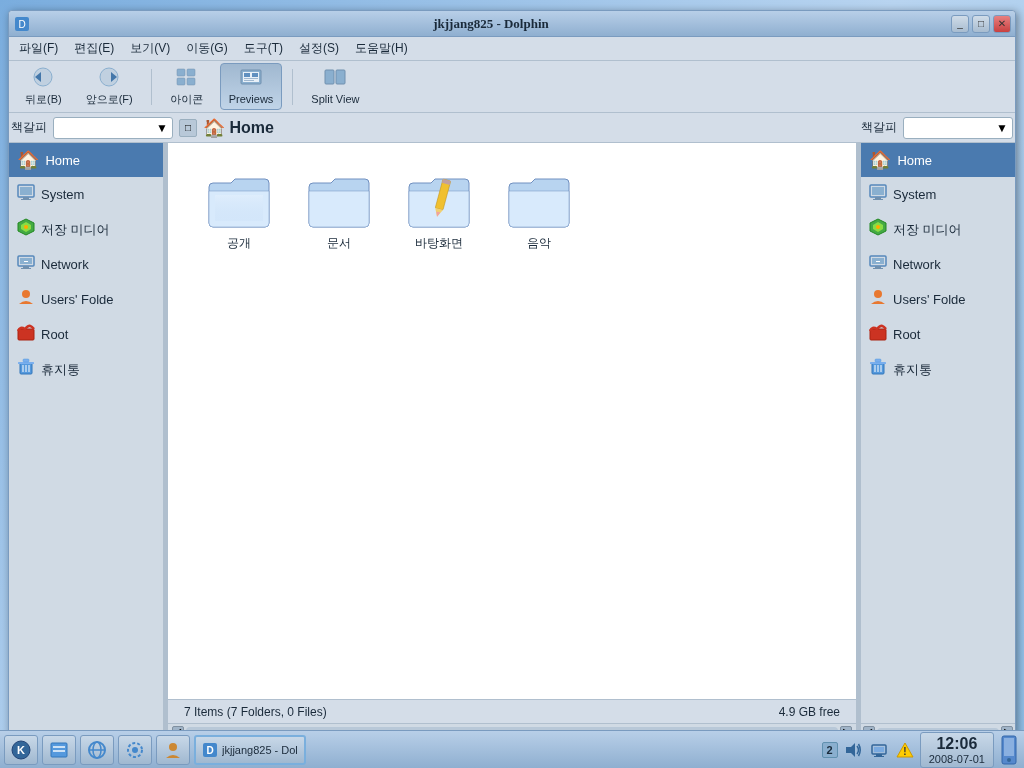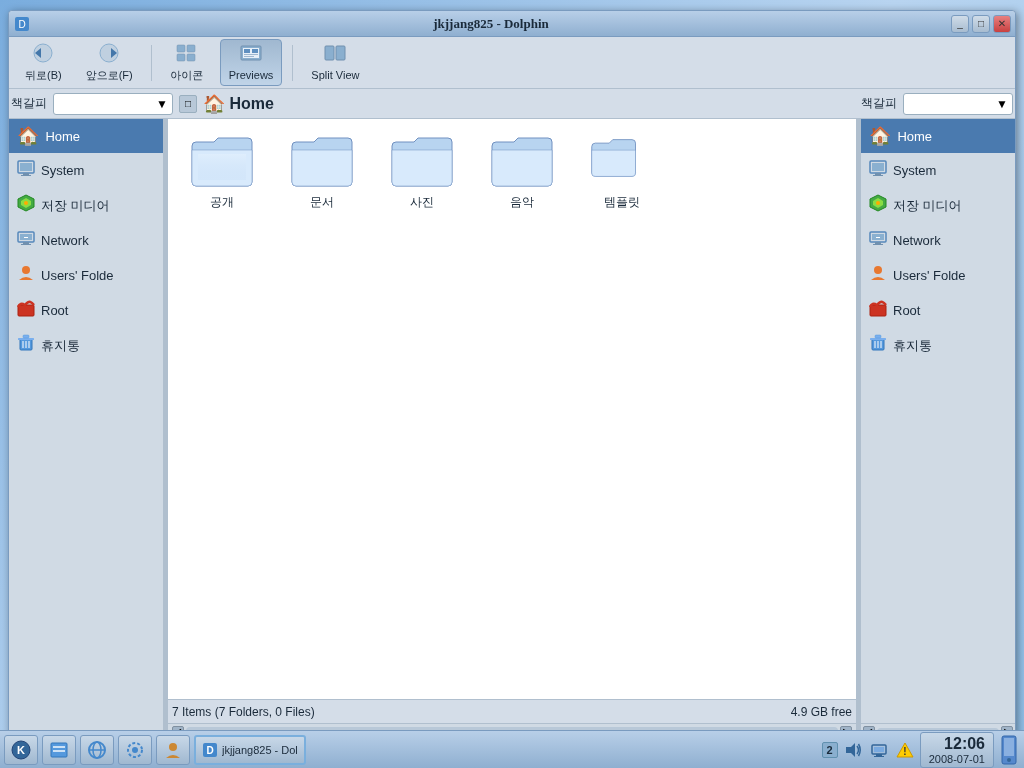--- a/index.html
+++ b/index.html
@@ -213,21 +213,21 @@
       background: white;
       display: flex;
       flex-direction: column;
       overflow: hidden;
     }
     .file-content {
       flex: 1;
       display: flex;
       flex-wrap: wrap;
       align-content: flex-start;
-      padding: 9px;
+      padding: 26px;
       gap: 10px;
       overflow-y: auto;
     }
     .file-item {
       display: flex;
       flex-direction: column;
       align-items: center;
       width: 90px;
       cursor: pointer;
       padding: 6px;
@@ -246,21 +246,21 @@
     }
 
     
     .statusbar {
       height: 24px;
       background: #d4dde8;
       border-top: 1px solid #b0bfce;
       display: flex;
       align-items: center;
       justify-content: space-between;
-      padding: 0 4px;
+      padding: 0 16px;
       font-size: 12px;
       color: #1a2a3a;
     }
 
     
     .right-sidebar {
       width: 155px;
       background: #d0dae4;
       border-left: 1px solid #b0bfce;
       display: flex;
@@ -312,21 +312,21 @@
       display: flex;
       align-items: center;
       gap: 4px;
       margin-left: auto;
     }
     .taskbar-clock {
       background: linear-gradient(to bottom, #c8d8e8 0%, #a0b8d0 100%);
       border: 1px solid #7a9bbf;
       border-radius: 3px;
       padding: 2px 8px;
-      text-align: right;
+      text-align: center;
     }
     .clock-time {
       font-size: 16px;
       font-weight: bold;
       color: #1a2a3a;
     }
     .clock-date {
       font-size: 11px;
       color: #1a2a3a;
     }
@@ -375,20 +375,29 @@
       </svg>
     </div>
     <div class="titlebar-title">jkjjang825 - Dolphin</div>
     <div class="titlebar-buttons">
       <div class="wbtn">_</div>
       <div class="wbtn">□</div>
       <div class="wbtn close">✕</div>
     </div>
   </div>
 
+  <div class="menubar">
+    <span class="menu-item">파일(F)</span>
+    <span class="menu-item">편집(E)</span>
+    <span class="menu-item">보기(V)</span>
+    <span class="menu-item">이동(G)</span>
+    <span class="menu-item">도구(T)</span>
+    <span class="menu-item">설정(S)</span>
+    <span class="menu-item">도움말(H)</span>
+  </div>
 
   <div class="toolbar">
     <div class="tool-btn">
       <div class="tool-icon">
         <svg width="24" height="20" viewBox="0 0 24 20">
           <circle cx="12" cy="10" r="9" fill="#c0d0e0" stroke="#8aafcf" stroke-width="1"></circle>
           <polygon points="10,5 4,10 10,15" fill="#4477aa"></polygon>
         </svg>
       </div>
       <span>뒤로(B)</span>
@@ -559,51 +568,49 @@
         <div class="file-item">
           <div class="file-icon">
             <svg class="folder-svg" viewBox="0 0 64 54">
               <path d="M2 12 Q2 8 6 8 L24 8 L28 4 L58 4 Q62 4 62 8 L62 48 Q62 52 58 52 L6 52 Q2 52 2 48 Z" fill="#b8d4f0" stroke="#7090c0" stroke-width="1"></path>
               <path d="M2 16 L62 16 L62 48 Q62 52 58 52 L6 52 Q2 52 2 48 Z" fill="#d8eafc" stroke="#7090c0" stroke-width="0.5"></path>
             </svg>
           </div>
           <span class="file-label">문서</span>
         </div>
 
-
-
         <div class="file-item">
-          <div class="file-icon">
+          <div class="file-icon folder-desktop">
             <svg class="folder-svg" viewBox="0 0 64 54">
               <path d="M2 12 Q2 8 6 8 L24 8 L28 4 L58 4 Q62 4 62 8 L62 48 Q62 52 58 52 L6 52 Q2 52 2 48 Z" fill="#b8d4f0" stroke="#7090c0" stroke-width="1"></path>
               <path d="M2 16 L62 16 L62 48 Q62 52 58 52 L6 52 Q2 52 2 48 Z" fill="#d8eafc" stroke="#7090c0" stroke-width="0.5"></path>
+
+              <g transform="translate(36, 4) rotate(15)">
+                <rect x="0" y="0" width="8" height="30" rx="1" fill="#f0c030" stroke="#c09010" stroke-width="0.5"></rect>
+                <polygon points="0,30 8,30 4,38" fill="#f0d070"></polygon>
+                <polygon points="2,33 6,33 4,38" fill="#f0a0a0"></polygon>
+                <rect x="0" y="0" width="8" height="4" fill="#c0a0a0"></rect>
+              </g>
             </svg>
           </div>
-          <span class="file-label">사진</span>
+          <span class="file-label">바탕화면</span>
         </div>
+
+
 
         <div class="file-item">
           <div class="file-icon">
             <svg class="folder-svg" viewBox="0 0 64 54">
               <path d="M2 12 Q2 8 6 8 L24 8 L28 4 L58 4 Q62 4 62 8 L62 48 Q62 52 58 52 L6 52 Q2 52 2 48 Z" fill="#b8d4f0" stroke="#7090c0" stroke-width="1"></path>
               <path d="M2 16 L62 16 L62 48 Q62 52 58 52 L6 52 Q2 52 2 48 Z" fill="#d8eafc" stroke="#7090c0" stroke-width="0.5"></path>
             </svg>
           </div>
           <span class="file-label">음악</span>
         </div>
 
-        <div class="file-item">
-          <div class="file-icon">
-            <svg width="56" height="48" viewBox="0 0 64 54">
-              <path d="M2 14 Q2 10 6 10 L22 10 L26 6 L48 6 Q52 6 52 10 L52 44 Q52 48 48 48 L6 48 Q2 48 2 44 Z" fill="#b8d4f0" stroke="#7090c0" stroke-width="1"></path>
-              <path d="M2 18 L52 18 L52 44 Q52 48 48 48 L6 48 Q2 48 2 44 Z" fill="#d8eafc" stroke="#7090c0" stroke-width="0.5"></path>
-            </svg>
-          </div>
-          <span class="file-label">템플릿</span>
-        </div>
 
       </div>
 
       <div class="statusbar">
         <span>7 Items (7 Folders, 0 Files)</span>
         <span>4.9 GB free</span>
       </div>
 
       <div class="hscroll-bar">
         <div style="width:12px;height:12px;background:#a0b4c8;border:1px solid #8090a0;border-radius:2px;margin-right:2px;display:flex;align-items:center;justify-content:center;font-size:8px;">◀</div>

